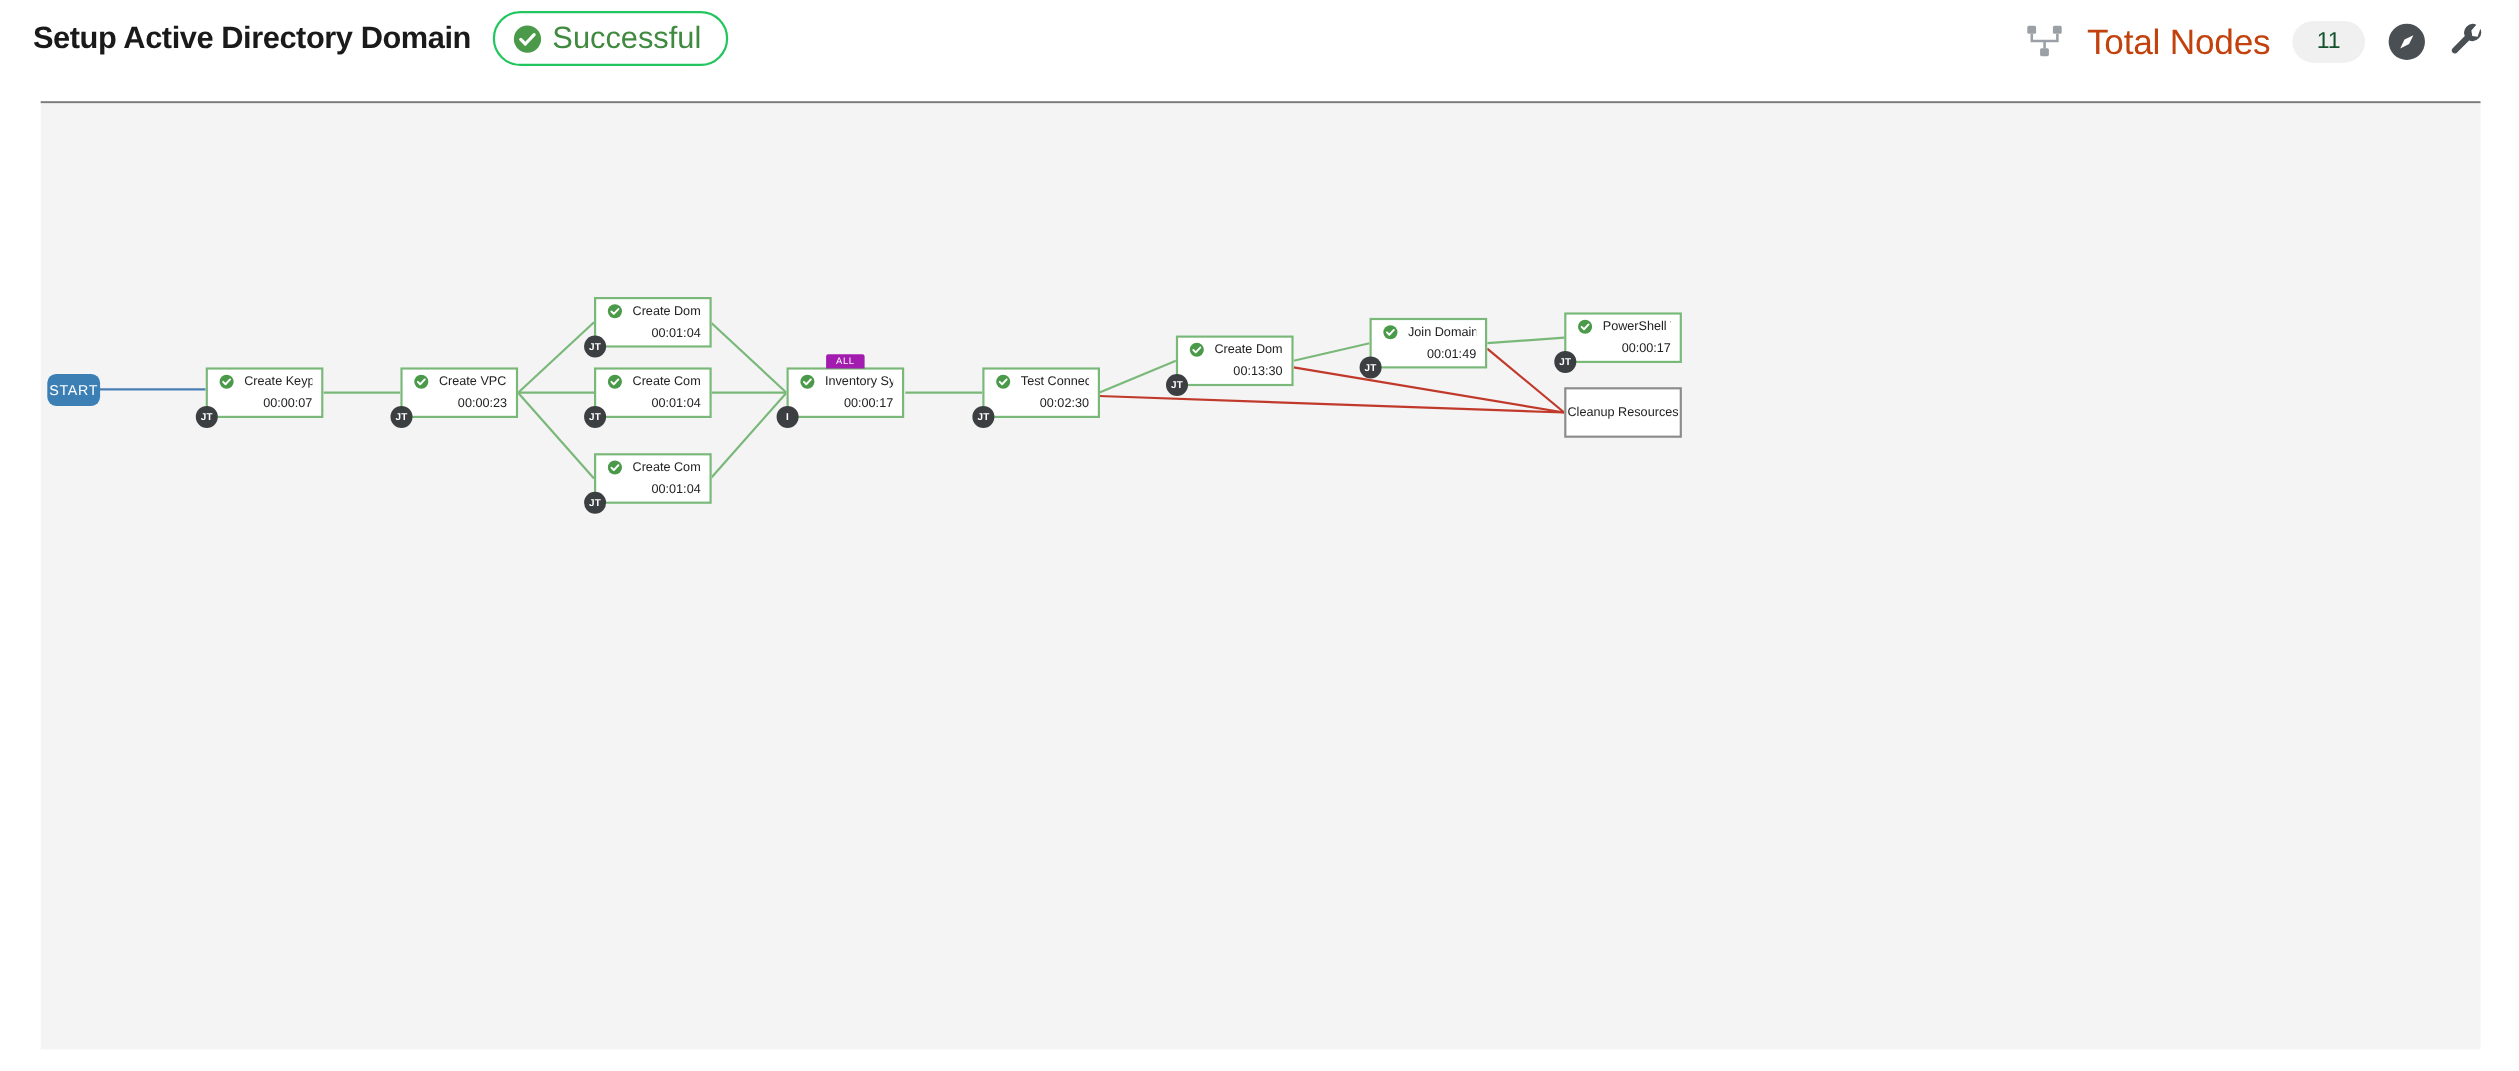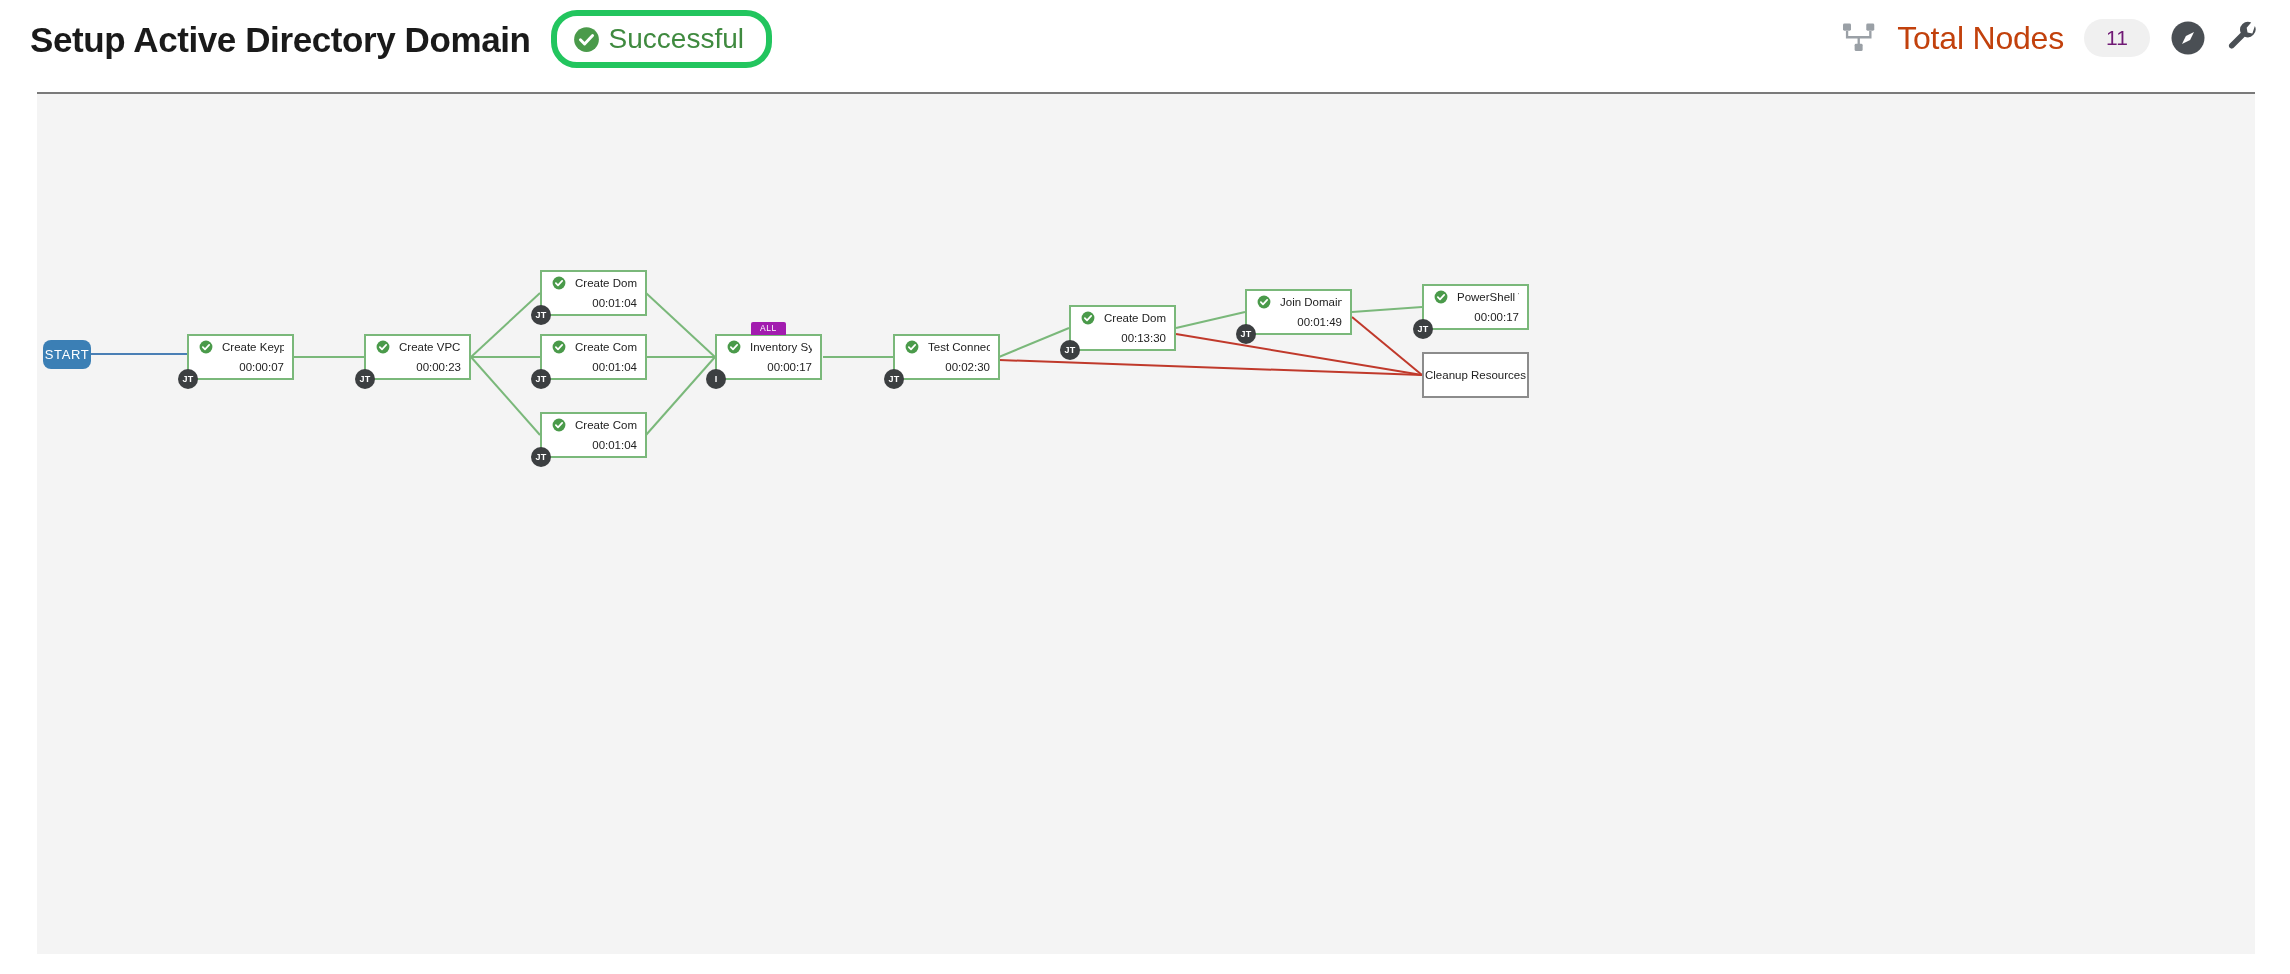--- a/index.html
+++ b/index.html
@@ -20,32 +20,32 @@
     background: #ffffff;
   }
   #header-left {
     position: absolute;
     left: 30px; top: 10px;
     display: flex;
     align-items: center;
     gap: 20px;
   }
   #page-title {
-    font-size: 35px;
+    font-size: 28px;
     font-weight: bold;
     color: #1a1a1a;
     letter-spacing: -0.4px;
     line-height: 1;
     white-space: nowrap;
   }
   #status-badge {
     display: flex;
     align-items: center;
     gap: 9px;
-    border: 6px solid #22c55e;
+    border: 2px solid #22c55e;
     border-radius: 26px;
     padding: 9px 22px 9px 16px;
     background: #ffffff;
   }
   #status-badge .sb-icon {
     width: 27px; height: 27px;
     flex: none;
     display: block;
   }
   #status-badge .sb-label {
@@ -73,21 +73,21 @@
   }
   #total-nodes-count {
     background: #f0f0f0;
     border-radius: 20px;
     min-width: 66px;
     height: 38px;
     display: flex;
     align-items: center;
     justify-content: center;
     font-size: 21px;
-    color: #701a75;
+    color: #14532d;
     padding: 0 16px;
   }
   #compass-icon { width: 36px; height: 36px; }
   #wrench-icon  { width: 34px; height: 34px; }
 
   #header-divider {
     position: absolute;
     left: 37px; top: 92px;
     width: 2218px; height: 2px;
     background: #7a7a7a;

